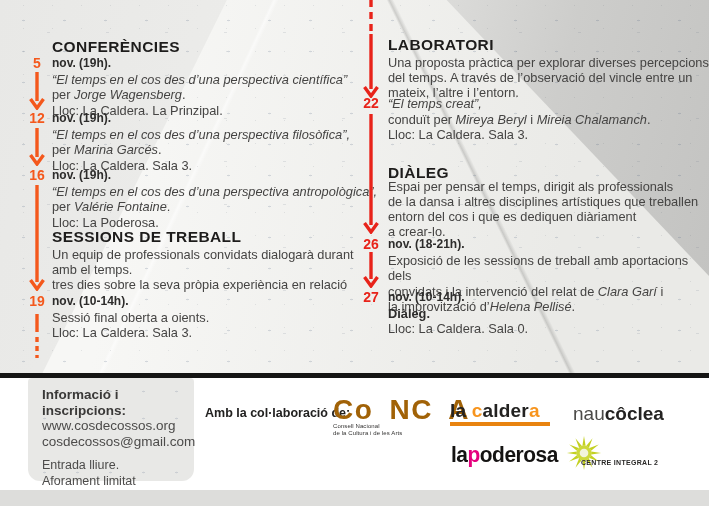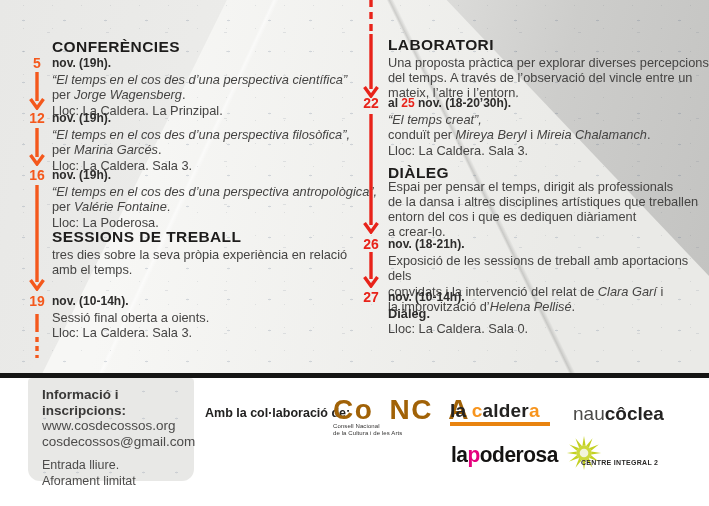--- a/index.html
+++ b/index.html
@@ -34,21 +34,21 @@
   .date { font-weight:bold; font-size:12px; color:#2d2c2b; }
   .date .num-inline { font-weight:bold; }
   .it { font-style:italic; }
   .para { position:absolute; font-size:12.8px; line-height:15px; color:#454443; white-space:nowrap; }
   .bold-line { font-weight:bold; color:#2d2c2b; }
 
   .arr { position:absolute; }
 
   
   .bar { position:absolute; left:0; top:373px; width:709px; height:5px; background:#151514; }
-  .footer { position:absolute; left:0; top:378px; width:709px; height:128px; background:#ffffff; }
+  .footer { position:absolute; left:0; top:378px; width:709px; height:112px; background:#ffffff; }
   .infobox { position:absolute; left:28px; top:0; width:166px; height:103px;
     background:#e8e8e6; border-radius:4px 4px 12px 12px; padding:9px 8px 0 14px;
     background-image:radial-gradient(rgba(70,90,120,.18) 1px, transparent 1.3px);
     background-size:33px 27px; }
   .ib-title { font-weight:bold; font-size:13.5px; color:#3a3938; line-height:15.5px; }
   .ib-line  { font-size:13.5px; color:#4c4b4a; line-height:15.5px; }
   .ib-small { font-size:12.5px; color:#4c4b4a; line-height:15.5px; }
   .collab { position:absolute; left:205px; top:28px; font-size:12.5px; font-weight:bold; color:#222120; white-space:nowrap; }
 
   .logo { position:absolute; white-space:nowrap; }
@@ -106,22 +106,23 @@
     <div><span>per </span><span class="it">Valérie Fontaine</span><span>.</span></div>
     <div>Lloc: La Poderosa.</div>
   </div>
   <svg class="arr o" style="left:28px; top:185px;" width="18" height="106">
     <line x1="9" y1="0" x2="9" y2="97" stroke="currentColor" stroke-width="3.4"></line>
     <polyline points="2.5,95 9,104 15.5,95" fill="none" stroke="currentColor" stroke-width="3.4"></polyline>
   </svg>
 
   <div class="h" style="left:52px; top:228px;">SESSIONS DE TREBALL</div>
   <div class="para" style="left:52px; top:247px;">
+    <div>Un equip de professionals convidats dialogarà durant</div>
+    <div>amb el temps.</div>
     <div>tres dies sobre la seva pròpia experiència en relació</div>
-    <div>amb el temps.</div>
   </div>
 
   <div class="num o" style="left:23px; top:294px;">19</div>
   <div class="ev" style="left:52px; top:294px;">
     <div class="date">nov. (10-14h).</div>
     <div>Sessió final oberta a oients.</div>
     <div>Lloc: La Caldera. Sala 3.</div>
   </div>
   <svg class="arr o" style="left:28px; top:314px;" width="18" height="44">
     <line x1="9" y1="0" x2="9" y2="18" stroke="currentColor" stroke-width="3.4"></line>
@@ -136,21 +137,20 @@
 
   <div class="h" style="left:388px; top:36px;">LABORATORI</div>
   <div class="para" style="left:388px; top:55px;">
     <div>Una proposta pràctica per explorar diverses percepcions</div>
     <div>del temps. A través de l’observació del vincle entre un</div>
     <div>mateix, l’altre i l’entorn.</div>
   </div>
 
   <div class="num r" style="left:357px; top:96px;">22</div>
   <div class="ev" style="left:388px; top:96px;">
-    <div class="date"><span>al </span><span class="r num-inline">25</span><span> nov. (18-20’30h).</span></div>
     <div class="it">“El temps creat”,</div>
     <div><span>conduït per </span><span class="it">Mireya Beryl</span><span> i </span><span class="it">Mireia Chalamanch</span><span>.</span></div>
     <div>Lloc: La Caldera. Sala 3.</div>
   </div>
   <svg class="arr r" style="left:362px; top:114px;" width="18" height="120">
     <line x1="9" y1="0" x2="9" y2="111" stroke="currentColor" stroke-width="3.4"></line>
     <polyline points="2.5,109 9,118 15.5,109" fill="none" stroke="currentColor" stroke-width="3.4"></polyline>
   </svg>
 
   <div class="h" style="left:388px; top:164px;">DIÀLEG</div>

